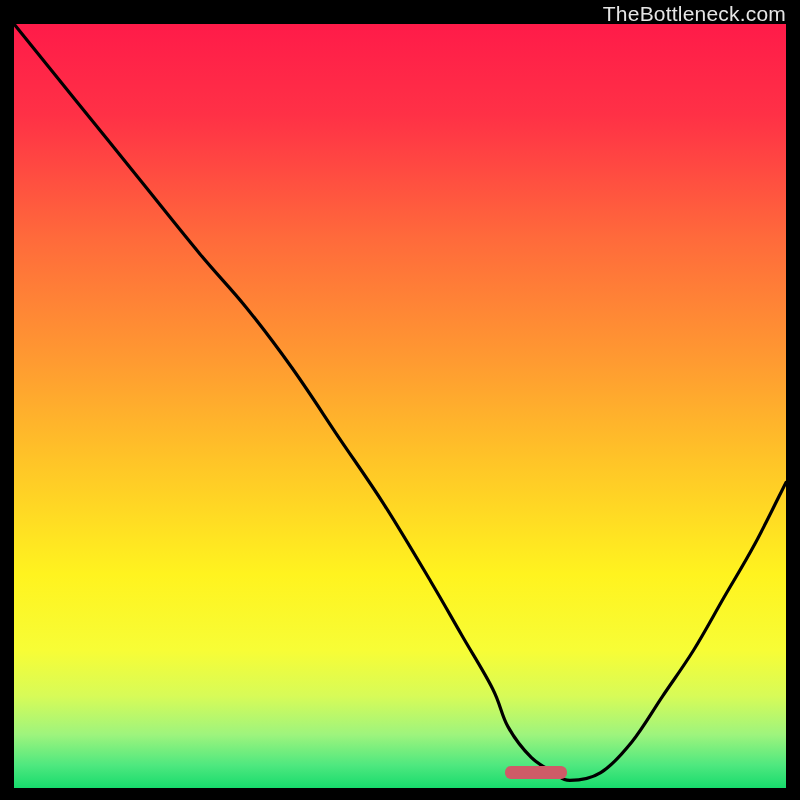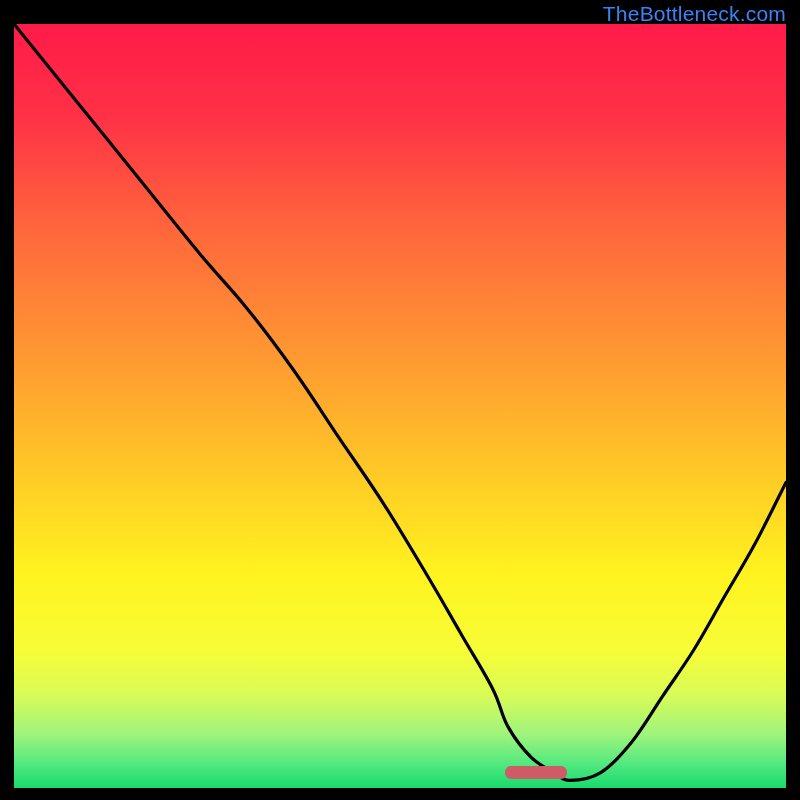--- a/index.html
+++ b/index.html
@@ -32,21 +32,21 @@
     top: 0;
     width: 100%;
     height: 100%;
   }
   .watermark {
     position: absolute;
     top: 2px;
     right: 14px;
     font-family: Arial, Helvetica, sans-serif;
     font-size: 21px;
-    color: #3b82f6;
+    color: #e5e5e5;
     letter-spacing: 0.2px;
   }
   .curve-svg {
     position: absolute;
     left: 0;
     top: 0;
   }
   .marker {
     position: absolute;
     background: #cf5b67;

